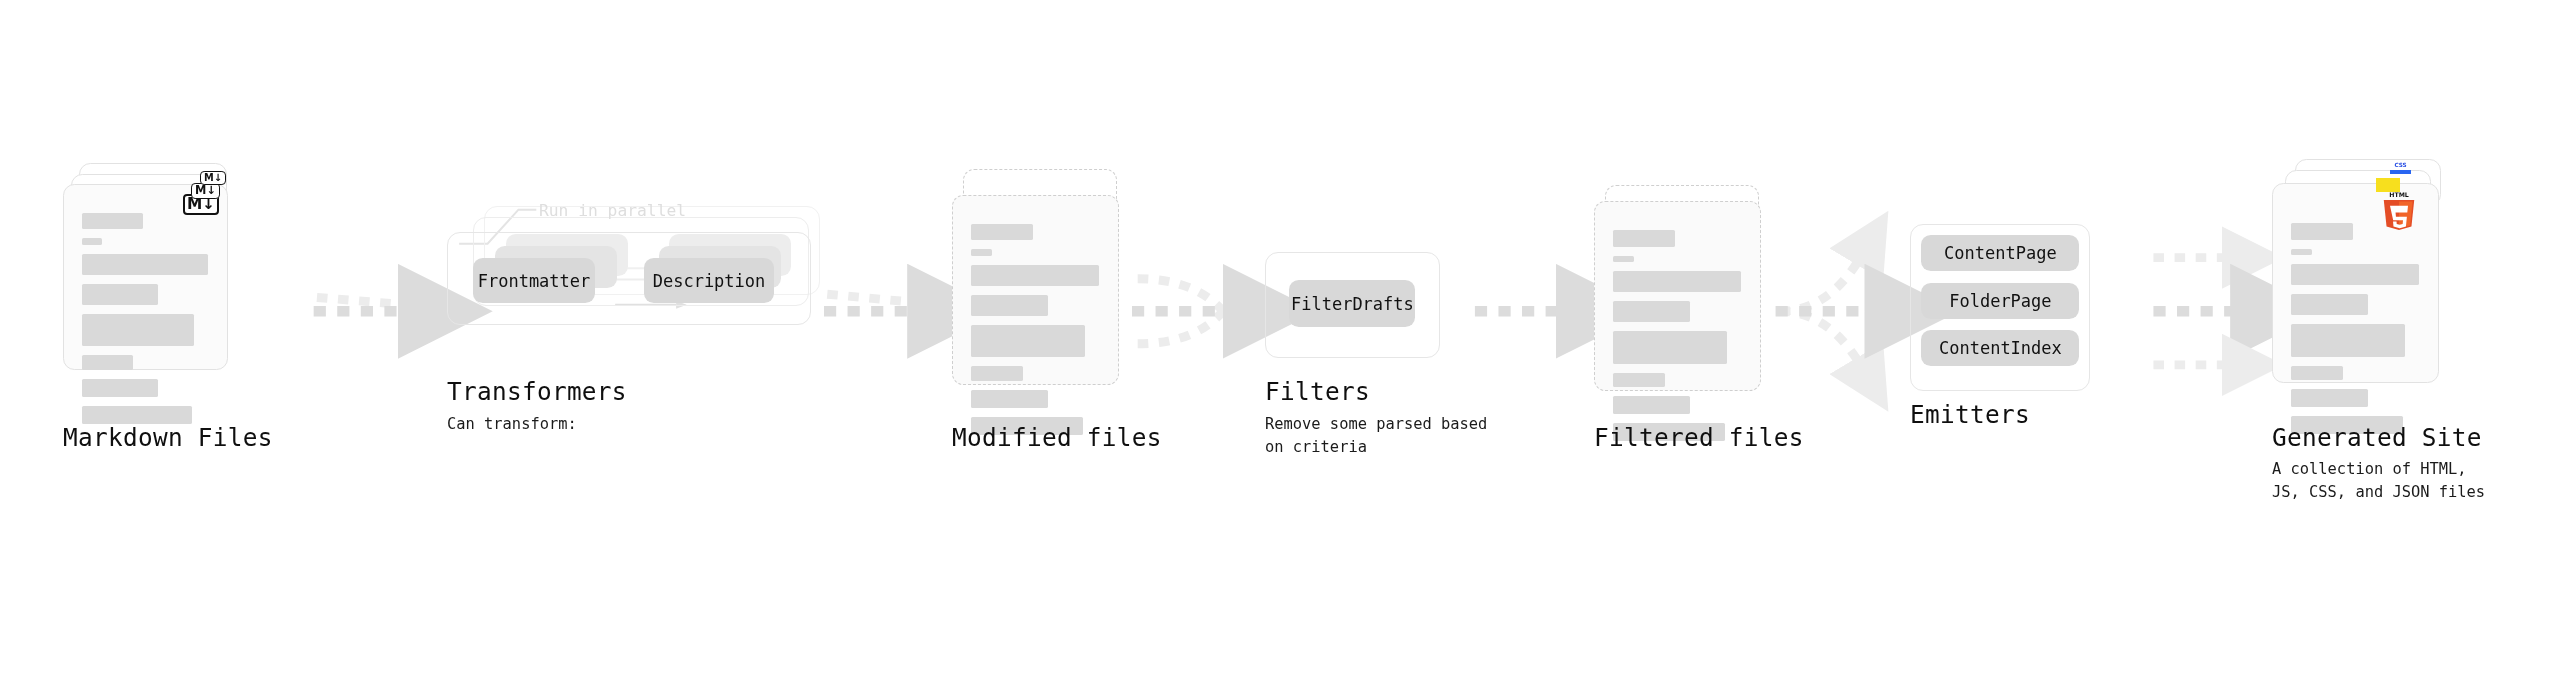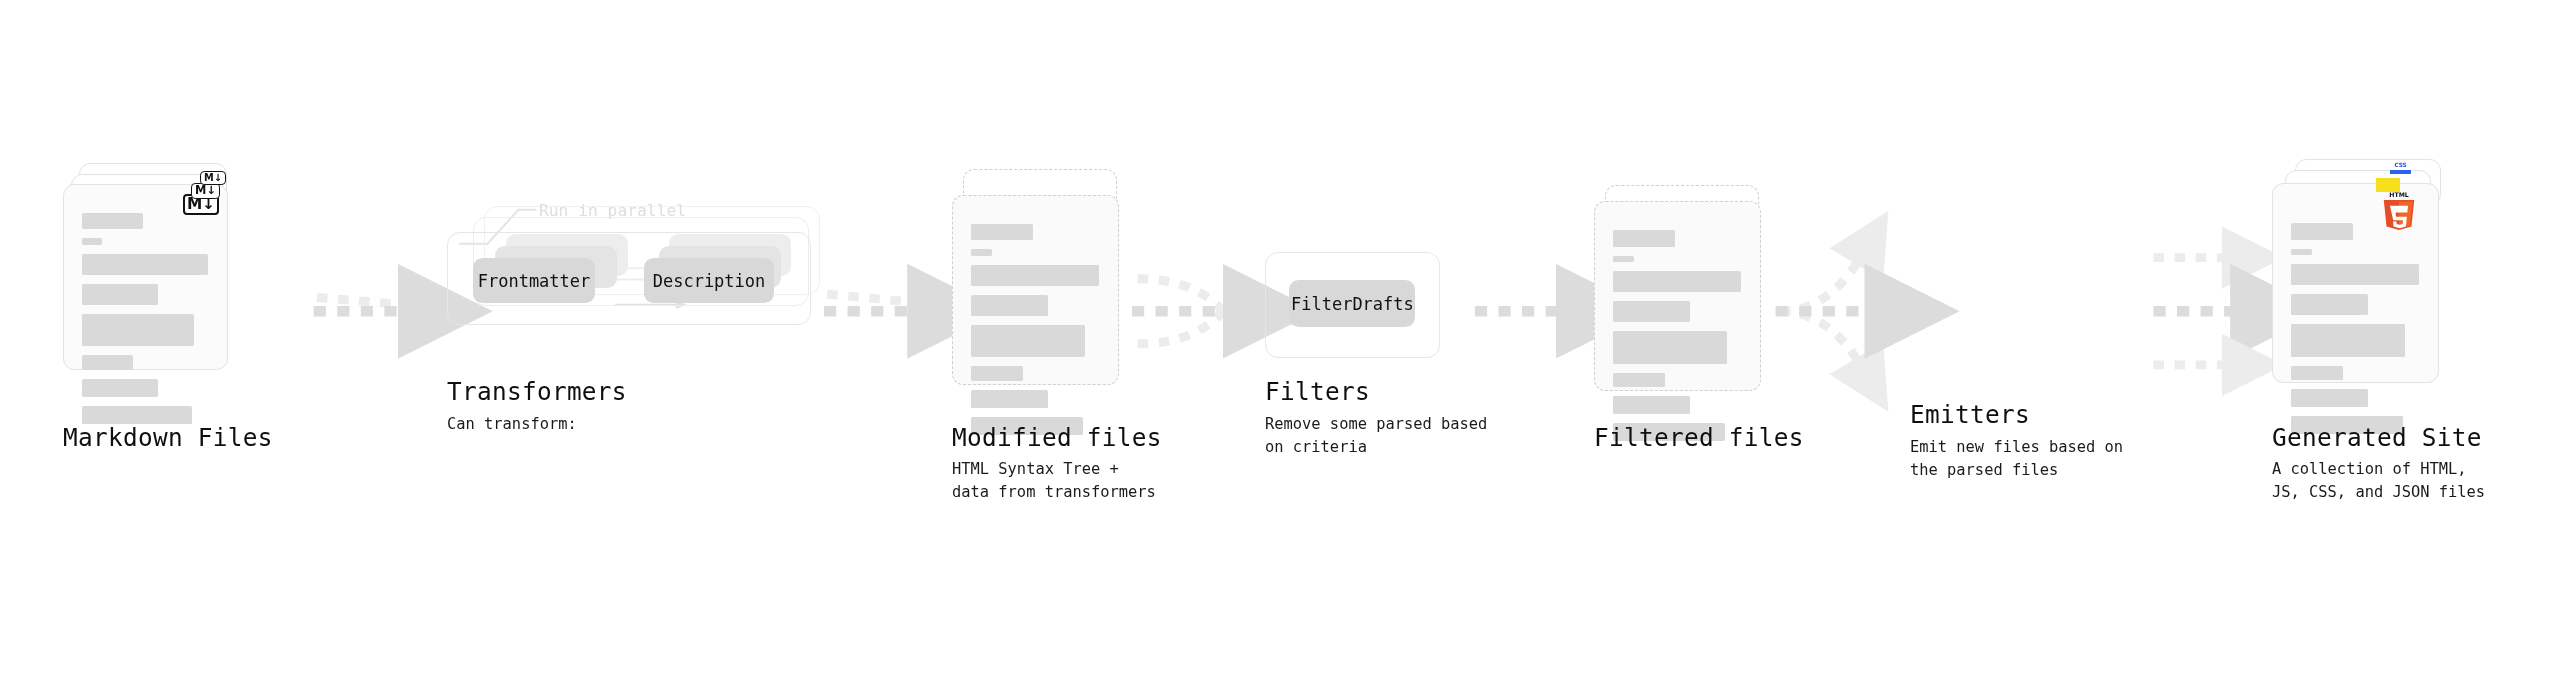--- a/index.html
+++ b/index.html
@@ -201,22 +201,20 @@
         <div class="ln" style="width:99%; height:21px;"></div>
         <div class="ln" style="width:60%; height:21px;"></div>
         <div class="ln" style="width:88%; height:32.5px;"></div>
         <div class="ln" style="width:40%; height:14.6px;"></div>
         <div class="ln" style="width:60%; height:18px;"></div>
         <div class="ln" style="width:87%; height:18px;"></div>
       </div>
     </div>
   </div>
   <div class="title" style="left:952px; top:423px;">Modified files</div>
-  <div class="desc" style="left:952px; top:458px;">HTML Syntax Tree +
-data from transformers</div>
 
   <div class="stack" style="left:1265px; top:252px; width:219px; height:130px;">
     <div class="group" style="left:0px; top:0px; width:175px; height:106px;"></div>
     <div class="chip" style="left:24.4px; top:28.4px; width:126px; height:47px;">FilterDrafts</div>
   </div>
   <div class="title" style="left:1265px; top:377px;">Filters</div>
   <div class="desc" style="left:1265px; top:413px;">Remove some parsed based
 on criteria</div>
 
   <div class="stack" style="left:1594px; top:185px; width:187px; height:293px;">
@@ -229,23 +227,27 @@
         <div class="ln" style="width:60%; height:21px;"></div>
         <div class="ln" style="width:88%; height:32.5px;"></div>
         <div class="ln" style="width:40%; height:14.6px;"></div>
         <div class="ln" style="width:60%; height:18px;"></div>
         <div class="ln" style="width:87%; height:18px;"></div>
       </div>
     </div>
   </div>
   <div class="title" style="left:1594px; top:423px;text-align:center;">Filtered files</div>
 
+  <div class="stack" style="left:1910px; top:224px; width:236px; height:187px;">
+    <div class="group" style="left:0px; top:0px; width:180px; height:167px;"></div>
+    <div class="chip" style="left:11.4px; top:11.4px;  width:158px; height:36px;">ContentPage</div>
+    <div class="chip" style="left:11.4px; top:59px;  width:158px; height:36px;">FolderPage</div>
+    <div class="chip" style="left:11.4px; top:106px; width:158px; height:36px;">ContentIndex</div>
+  </div>
   <div class="title" style="left:1910px; top:400px;">Emitters</div>
-  <div class="desc" style="left:1910px; top:436px;">Emit new files based on
-the parsed files</div>
 
   <div class="stack" style="left:2272px; top:159px; width:203px; height:309px;">
     <div class="card ghost" style="left:23px; top:0px;  width:146px; height:47px;"></div>
     <div class="card ghost" style="left:13px; top:11.4px; width:146px; height:47px;"></div>
     <div class="card" style="left:0px;  top:24.4px; width:167px; height:200px;">
       <div class="lines" style="top:39px;">
         <div class="ln" style="width:48%; height:16.3px;"></div>
         <div class="ln" style="width:16%; height:6.5px;"></div>
         <div class="ln" style="width:99%; height:21px;"></div>
         <div class="ln" style="width:60%; height:21px;"></div>

